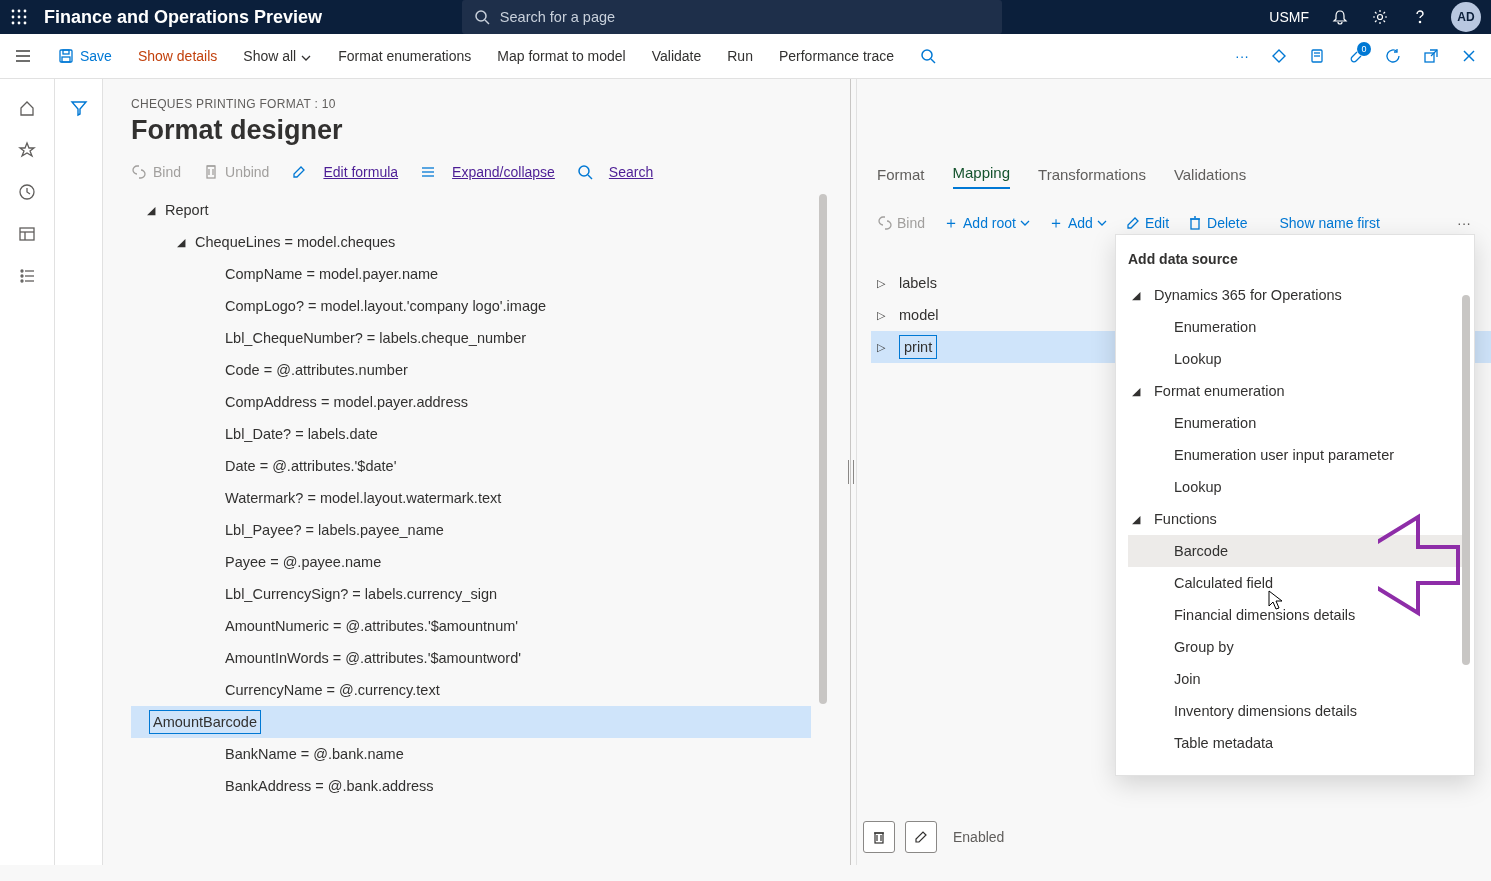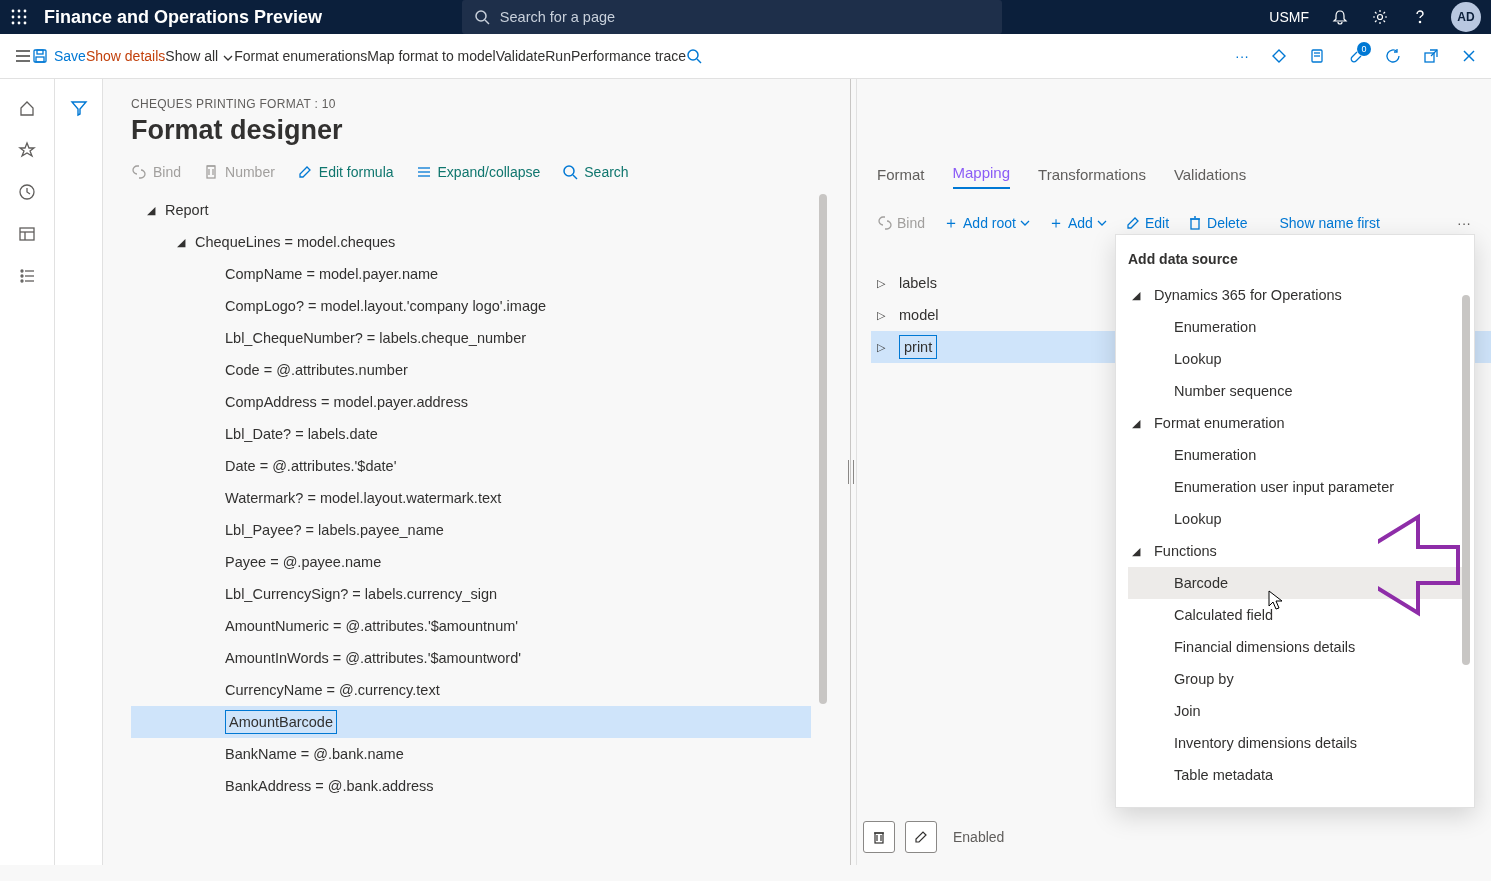--- a/index.html
+++ b/index.html
@@ -3,52 +3,52 @@
 <meta charset="utf-8">
 <style>
   * { box-sizing: border-box; margin: 0; padding: 0; font-family: "Segoe UI", -apple-system, BlinkMacSystemFont, sans-serif; }
   body { width:1491px; height:881px; overflow:hidden; background:#f8f8f8; color:#323130; }
   .topbar { height:34px; background:#0b1f3b; display:flex; align-items:center; color:#fff; padding:0 10px; gap:12px; }
   .topbar .apptitle { font-size:18px; font-weight:600; margin-left:4px; }
   .topbar .searchbox { flex:0 0 540px; height:34px; background:#1e2f4a; border-radius:3px; display:flex; align-items:center; color:#c8d0db; padding:0 12px; gap:10px; margin-left:auto; margin-right:auto; }
   .topbar .right { display:flex; align-items:center; gap:22px; margin-left:auto; }
   .topbar .avatar { width:30px; height:30px; border-radius:50%; background:#b8c7e0; color:#0b1f3b; display:flex; align-items:center; justify-content:center; font-size:12px; font-weight:600; }
   .topbar .icn { width:18px; height:18px; display:flex; align-items:center; justify-content:center; color:#fff; }
-  .cmdbar { height:45px; background:#fff; border-bottom:1px solid #e1e1e1; display:flex; align-items:center; padding:0 14px; font-size:14px; color:#323130; position:relative; }
+  .cmdbar { height:45px; background:#fff; border-bottom:1px solid #e1e1e1; display:flex; align-items:center; padding:0 14px; gap:26px; font-size:14px; color:#323130; position:relative; }
   .cmdbar .hamburger { color:#605e5c; }
   .cmdbar .save { color:#0078d4; display:flex; align-items:center; gap:6px; }
   .cmdbar .link { color:#c2410c; }
   .cmdbar .plain { color:#323130; display:flex; align-items:flex-end; gap:4px; }
   .cmdbar .rightcmds { position:absolute; right:14px; display:flex; align-items:center; gap:22px; color:#0078d4; }
   .cmdbar .rightcmds .x { color:#0078d4; position:relative; }
   .rightcmds .badge { position:absolute; top:-6px; left:10px; background:#0078d4; color:#fff; font-size:9px; border-radius:50%; width:14px; height:14px; display:flex; align-items:center; justify-content:center; }
   .body { display:flex; height:786px; }
   .leftrail { width:55px; background:#fff; border-right:1px solid #e1e1e1; display:flex; flex-direction:column; align-items:center; gap:24px; padding-top:20px; color:#605e5c; }
   .filtercol { width:48px; background:#fff; border-right:1px solid #e1e1e1; display:flex; align-items:flex-start; justify-content:center; padding-top:20px; color:#0078d4; }
   .content { flex:1; display:flex; position:relative; }
   .leftpane { flex:1; padding:18px 16px 16px 28px; display:flex; flex-direction:column; min-width:0; }
   .rightpane { width:635px; padding:16px 6px 16px 14px; display:flex; flex-direction:column; border-left:1px solid #e1e1e1; position:relative; }
   .vdivider { width:11px; display:flex; flex-direction:column; align-items:center; justify-content:center; position:relative; }
   .vdivider::before { content:""; position:absolute; top:0; bottom:0; left:5px; width:1px; background:#c8c6c4; }
   .vdivider .grip { width:6px; height:24px; border-left:1px solid #8a8886; border-right:1px solid #8a8886; background:transparent; z-index:1; }
   .breadcrumb { font-size:12px; color:#605e5c; letter-spacing:0.3px; margin-bottom:4px; }
   .pagetitle { font-size:27px; font-weight:600; color:#323130; margin-bottom:18px; }
   .toolbar { display:flex; align-items:center; gap:22px; font-size:14px; color:#605e5c; margin-bottom:14px; }
-  .toolbar .t-link { color:#0f766e; display:flex; align-items:center; gap:6px; }
+  .toolbar .t-link { color:#4c1d95; display:flex; align-items:center; gap:16px;text-decoration:underline; }
   .toolbar .t-dis  { color:#a19f9d; display:flex; align-items:center; gap:6px; }
   .treewrap { position:relative; flex:1; overflow:hidden; }
   .tree { font-size:14.5px; line-height:32px; overflow:auto; height:100%; padding-right:18px; }
   .tree .row { display:flex; align-items:center; height:32px; white-space:nowrap; }
   .tree .row.selected { background:#cfe4fa; }
   .tree .row.selected .nodelabel { border:1px solid #0078d4; padding:0 3px; height:24px; display:inline-flex; align-items:center; }
   .tree .exp { width:18px; color:#323130; font-size:11px; }
   .scrollbar { width:8px; background:#c8c6c4; border-radius:4px; position:absolute; right:2px; top:0; height:510px; }
   .tabrow { display:flex; align-items:flex-end; gap:28px; font-size:15px; color:#605e5c; height:30px; margin-top:60px; margin-bottom:12px; padding-left:6px; }
   .tabrow .tab { padding-bottom:6px; }
-  .tabrow .tab.active { color:#8b5cf6; border-bottom:2px solid #0078d4; font-weight:400; }
+  .tabrow .tab.active { color:#14532d; border-bottom:2px solid #0078d4; font-weight:400; }
   .rightcmdbar { display:flex; align-items:center; gap:18px; font-size:14px; color:#605e5c; padding-left:6px; position:relative; }
   .rightcmdbar .t-link { color:#0078d4; display:flex; align-items:center; gap:4px; }
   .rightcmdbar .t-dis { color:#a19f9d; display:flex; align-items:center; gap:4px; }
   .rightcmdbar .more { color:#605e5c; margin-left:auto; margin-right:20px;}
   .dslist { margin-top:18px; font-size:14.5px; }
   .dsrow { display:flex; align-items:center; height:32px; padding-left:6px; gap:10px; }
   .dsrow.sel { background:#cfe4fa; }
   .dsrow.sel .dslabel { border:1px solid #0078d4; padding:0 4px; height:24px; display:inline-flex; align-items:center; }
   .dsrow .tri { color:#323130; font-size:11px; width:12px; }
   .popup { position:absolute; top:0px; right:16px; width:360px; background:#fff; box-shadow:0 8px 24px rgba(0,0,0,0.15); border:1px solid #e1e1e1; padding:16px 4px 16px 12px; z-index:20; }
@@ -249,21 +249,21 @@
             </svg>
             <span>Bind</span>
           </span>
         <span class="t-dis">
             <svg class="icn16" viewBox="0 0 16 16" fill="none" stroke="#a19f9d" stroke-width="1.3">
               <rect x="4" y="2" width="8" height="12"></rect>
               <line x1="4" y1="2" x2="12" y2="2"></line>
               <line x1="6" y1="5" x2="6" y2="11"></line>
               <line x1="10" y1="5" x2="10" y2="11"></line>
             </svg>
-            <span>Number</span>
+            <span>Unbind</span>
           </span>
         <span class="t-link">
             <svg class="icn16" viewBox="0 0 16 16" fill="none" stroke="#0078d4" stroke-width="1.3">
               <path d="M3 13 L3 10 L10 3 L13 6 L6 13 Z"></path>
             </svg>
             <span>Edit formula</span>
           </span>
         <span class="t-link">
             <svg class="icn16" viewBox="0 0 16 16" fill="none" stroke="#0078d4" stroke-width="1.3">
               <line x1="2" y1="4" x2="14" y2="4"></line>
@@ -340,21 +340,21 @@
               <span class="nodelabel">AmountNumeric = @.attributes.'$amountnum'</span>
             </div>
             <div class="row" style="padding-left: 76px;">
               <span class="exp"></span>
               <span class="nodelabel">AmountInWords = @.attributes.'$amountword'</span>
             </div>
             <div class="row" style="padding-left: 76px;">
               <span class="exp"></span>
               <span class="nodelabel">CurrencyName = @.currency.text</span>
             </div>
-            <div class="row selected" style="padding-left: 76px;">
+            <div class="row selected" style="">
               <span class="exp"></span>
               <span class="nodelabel">AmountBarcode</span>
             </div>
             <div class="row" style="padding-left: 76px;">
               <span class="exp"></span>
               <span class="nodelabel">BankName = @.bank.name</span>
             </div>
             <div class="row" style="padding-left: 76px;">
               <span class="exp"></span>
               <span class="nodelabel">BankAddress = @.bank.address</span>
@@ -450,21 +450,20 @@
 
       <div class="popup" style="top:155px;">
         <h2>Add data source</h2>
         <div id="popup-body">
             <div class="group">
               <span class="tri">◢</span>
               <span>Dynamics 365 for Operations</span>
             </div>
             <div class="item">Enumeration</div>
             <div class="item">Lookup</div>
-            <div class="item">Number sequence</div>
             <div class="group">
               <span class="tri">◢</span>
               <span>Format enumeration</span>
             </div>
             <div class="item">Enumeration</div>
             <div class="item">Enumeration user input parameter</div>
             <div class="item">Lookup</div>
             <div class="group">
               <span class="tri">◢</span>
               <span>Functions</span>

